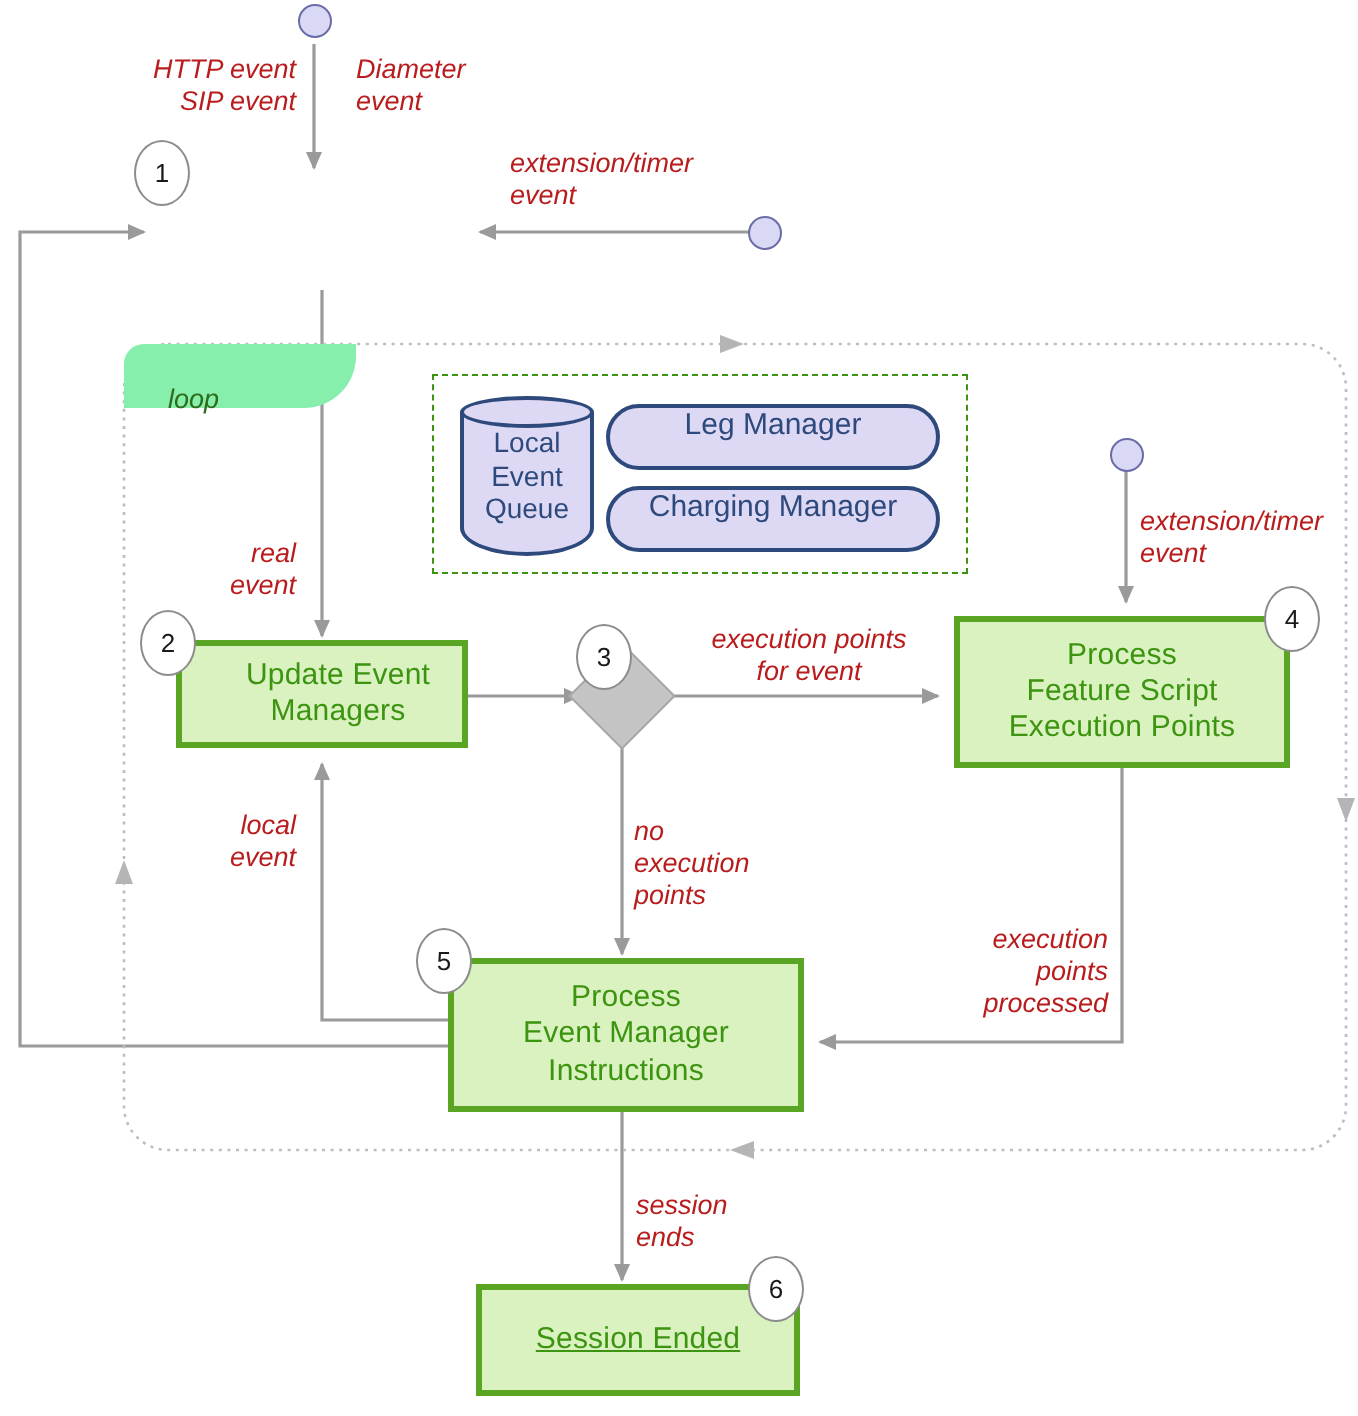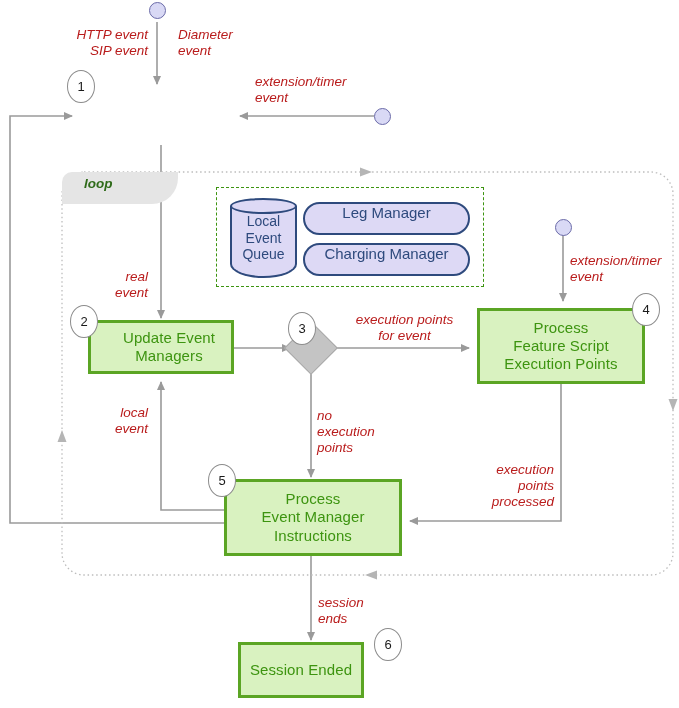--- a/index.html
+++ b/index.html
@@ -62,26 +62,26 @@
     color: #b91c1c;
     line-height: 1.2;
     white-space: pre-line;
     z-index: 5;
   }
   .el-c { text-align: center; }
   .el-r { text-align: right; }
   .el-l { text-align: left; }
   .loop-tab {
     position: absolute;
-    background: #e5e5e5;
+    background: #86efac;
     color: #2f6b1a;
     font-style: italic;
-    font-weight: bold;
+    font-weight: normal;
     font-size: 13.5px;
-    padding: 4px 0 0 22px;
+    padding: 20px 0 0 22px;
     box-sizing: border-box;
     border-top-left-radius: 10px;
     border-bottom-right-radius: 26px;
     z-index: 3;
   }
   .mgr-group {
     position: absolute;
     box-sizing: border-box;
     border: 1.6px dashed #3d9410;
     background: transparent;
@@ -242,21 +242,21 @@
   </div>
   <div class="badge" style="left:632px; top:293px;">4</div>
 
   <div class="node" style="left:224px; top:479px; width:178px; height:77px;">
     <span>Process
 Event Manager
 Instructions</span>
   </div>
   <div class="badge" style="left:208px; top:464px;">5</div>
 
-  <div class="node" style="left:238px; top:642px; width:126px; height:56px;">
+  <div class="node" style="left:238px; top:642px; width:162px; height:56px;text-decoration:underline;">
     <span>Session Ended</span>
   </div>
   <div class="badge" style="left:374px; top:628px;">6</div>
 
   <div class="edge-label el-r" style="left:50px; top:27px; width:98px;">HTTP event
 SIP event</div>
 
   <div class="edge-label el-l" style="left:166px; top:27px; width:90px;margin-left:12px;">Diameter
 event</div>
 

